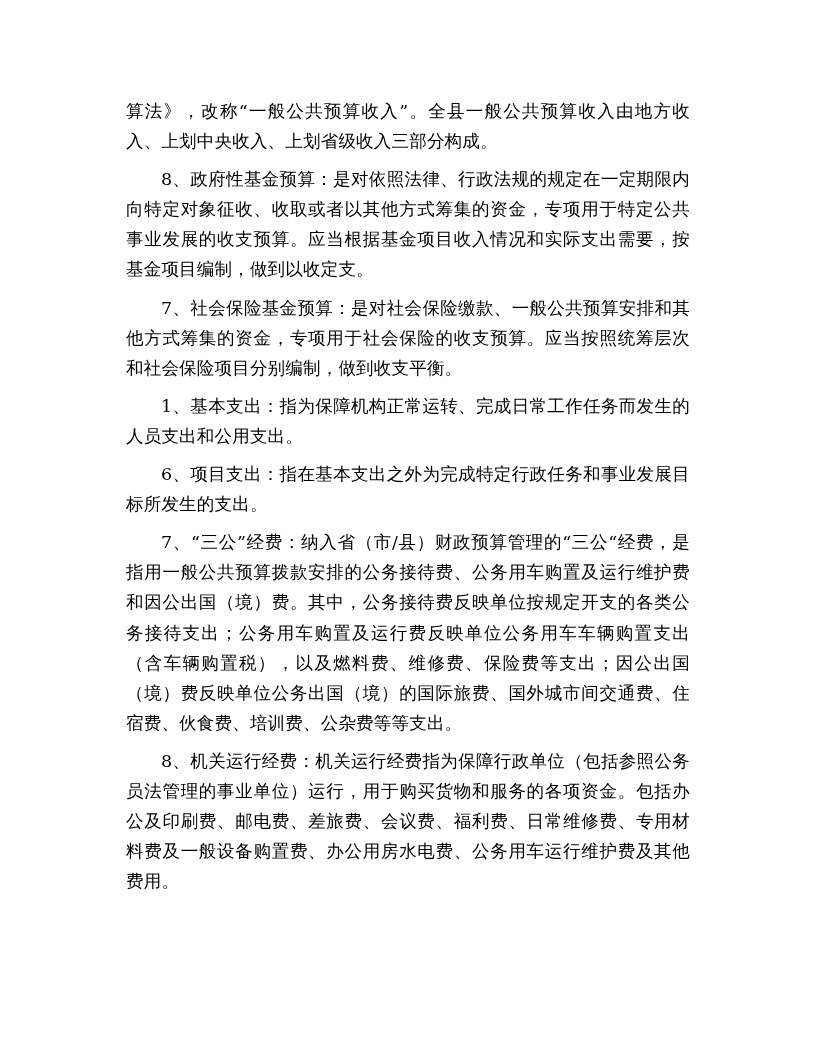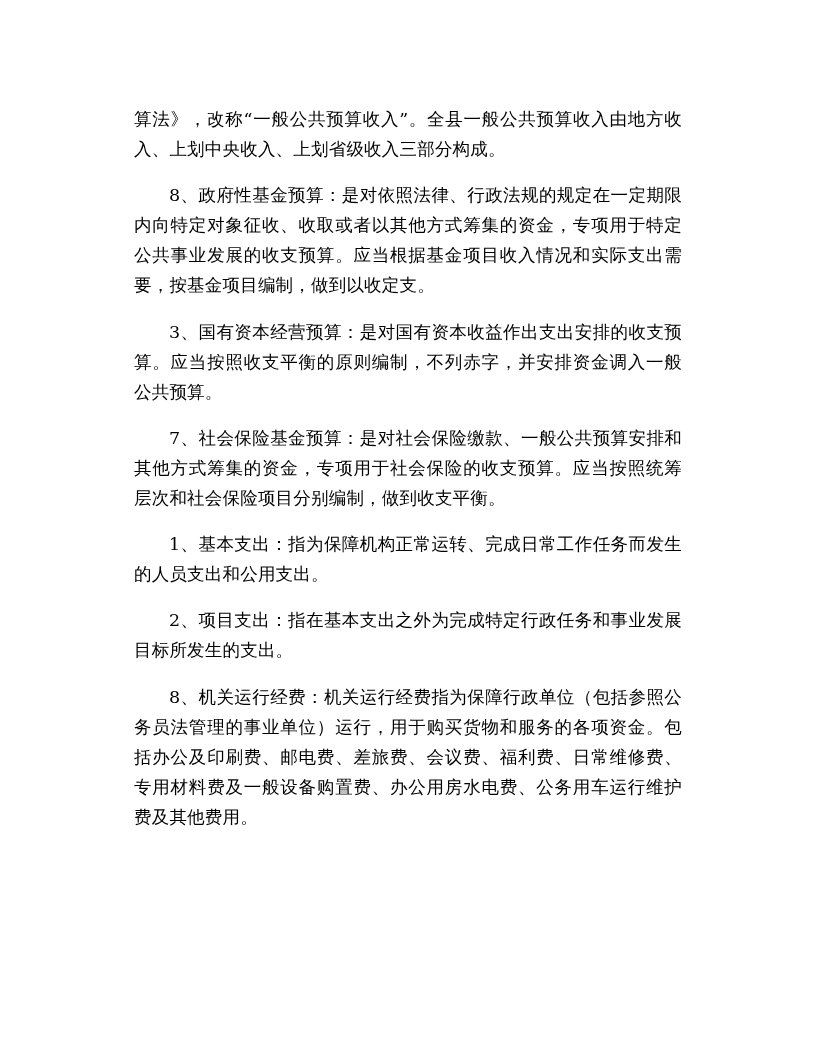--- a/index.html
+++ b/index.html
@@ -22,34 +22,34 @@
   }
   .doc-body {
     font-size: 17.5px;
     line-height: 1.72;
     color: #000000;
     text-align: justify;
     text-justify: inter-ideograph;
     letter-spacing: 0.2px;
   }
   .para {
-    margin: 16px;
+    margin: 8px;
     text-indent: 2em;
     white-space: normal;
   }
   .para.no-indent {
     text-indent: 0;
   }
 </style>
 </head>
 <body>
 
 <div class="page">
   <div class="doc-body">
     <p class="para no-indent">算法》，改称“一般公共预算收入”。全县一般公共预算收入由地方收入、上划中央收入、上划省级收入三部分构成。</p>
     <p class="para">8、政府性基金预算：是对依照法律、行政法规的规定在一定期限内向特定对象征收、收取或者以其他方式筹集的资金，专项用于特定公共事业发展的收支预算。应当根据基金项目收入情况和实际支出需要，按基金项目编制，做到以收定支。</p>
-    <p class="para">3、国有资本经营预算：是对国有资本收益作出支出安排的收支预算。应当按照收支平衡的原则编制，不列赤字，并安排资金调入一般公共预算。</p>
     <p class="para">7、社会保险基金预算：是对社会保险缴款、一般公共预算安排和其他方式筹集的资金，专项用于社会保险的收支预算。应当按照统筹层次和社会保险项目分别编制，做到收支平衡。</p>
     <p class="para">1、基本支出：指为保障机构正常运转、完成日常工作任务而发生的人员支出和公用支出。</p>
-    <p class="para">2、项目支出：指在基本支出之外为完成特定行政任务和事业发展目标所发生的支出。</p>
+    <p class="para">6、项目支出：指在基本支出之外为完成特定行政任务和事业发展目标所发生的支出。</p>
+    <p class="para">7、“三公”经费：纳入省（市/县）财政预算管理的“三公“经费，是指用一般公共预算拨款安排的公务接待费、公务用车购置及运行维护费和因公出国（境）费。其中，公务接待费反映单位按规定开支的各类公务接待支出；公务用车购置及运行费反映单位公务用车车辆购置支出（含车辆购置税），以及燃料费、维修费、保险费等支出；因公出国（境）费反映单位公务出国（境）的国际旅费、国外城市间交通费、住宿费、伙食费、培训费、公杂费等等支出。</p>
     <p class="para">8、机关运行经费：机关运行经费指为保障行政单位（包括参照公务员法管理的事业单位）运行，用于购买货物和服务的各项资金。包括办公及印刷费、邮电费、差旅费、会议费、福利费、日常维修费、专用材料费及一般设备购置费、办公用房水电费、公务用车运行维护费及其他费用。</p>
   </div>
 </div>
 
 </body></html>

